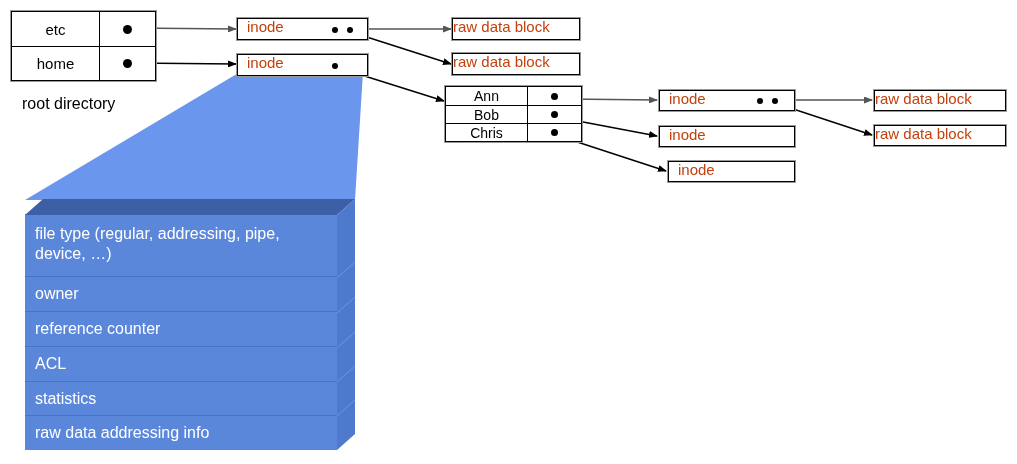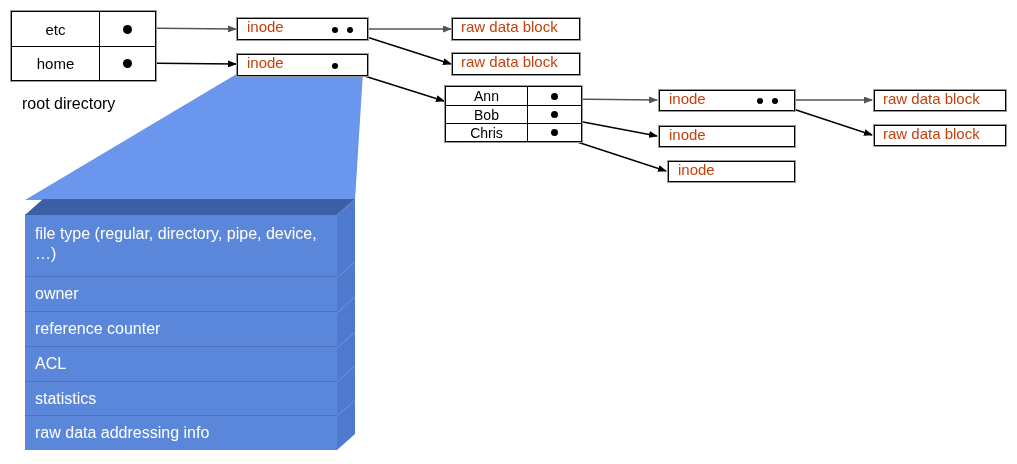--- a/index.html
+++ b/index.html
@@ -22,21 +22,21 @@
     line-height:1;
     display:flex;
     align-items:flex-start;
     z-index:5;
   }
   .box .lbl{white-space:nowrap;}
 
   
   .inode-box .lbl{padding-left:9px;}
   
-  .rdb .lbl{padding-left:8px;}
+  .rdb .lbl{}
 
   
   .dot{
     position:absolute;
     width:6px;height:6px;border-radius:50%;
     background:#000;
     z-index:6;
   }
 
   
@@ -257,21 +257,21 @@
     <svg class="side" viewBox="0 0 18 251" preserveAspectRatio="none">
       <polygon points="0,16 18,0 18,235 0,251" fill="#4e79cc"></polygon>
       <line x1="0" y1="79" x2="18" y2="63" stroke="#6b96ee" stroke-width="1"></line>
       <line x1="0" y1="114" x2="18" y2="98" stroke="#6b96ee" stroke-width="1"></line>
       <line x1="0" y1="149" x2="18" y2="133" stroke="#6b96ee" stroke-width="1"></line>
       <line x1="0" y1="183" x2="18" y2="167" stroke="#6b96ee" stroke-width="1"></line>
       <line x1="0" y1="217" x2="18" y2="201" stroke="#6b96ee" stroke-width="1"></line>
     </svg>
     <div class="face"></div>
     <div class="rows">
-      <div class="frow f0">file type (regular, directory, pipe, device, …)</div>
+      <div class="frow f0">file type (regular, addressing, pipe, device, …)</div>
       <div class="frow f1">owner</div>
       <div class="frow f3">reference counter</div>
       <div class="frow f2">ACL</div>
       <div class="frow f4">statistics</div>
       <div class="frow f5">raw data addressing info</div>
     </div>
   </div>
 
 </div>
 

